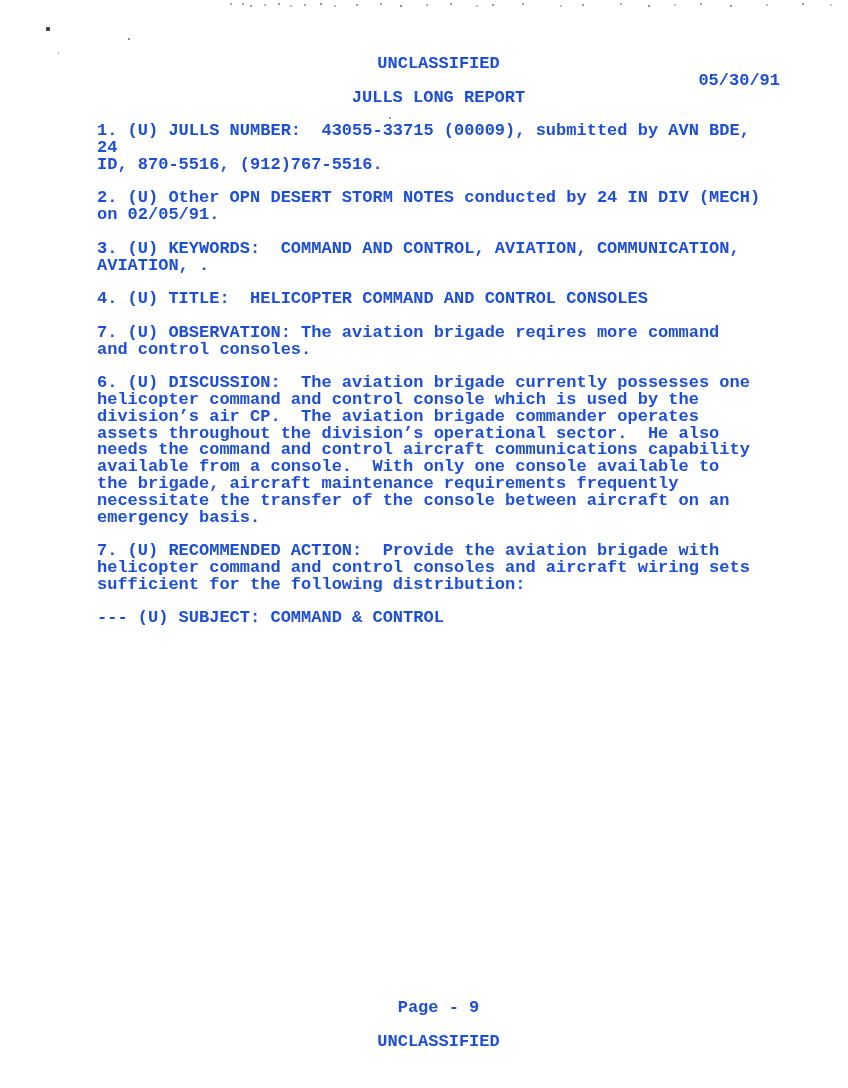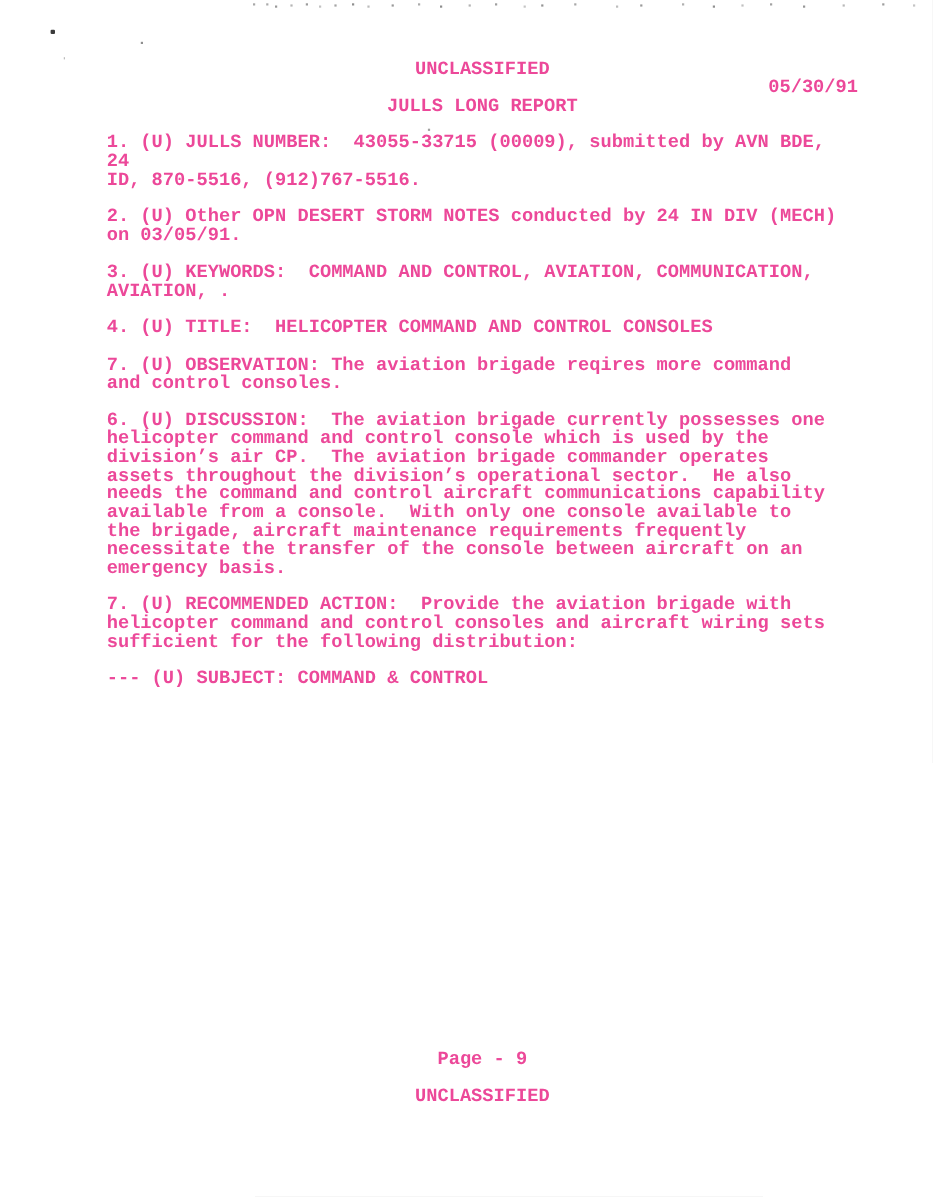--- a/index.html
+++ b/index.html
@@ -8,21 +8,21 @@
     background: #e8e8e8;
   }
   .page {
     position: relative;
     width: 848px;
     height: 1088px;
     background: #ffffff;
     overflow: hidden;
     font-family: "Liberation Mono", "DejaVu Sans Mono", monospace;
     font-weight: bold;
-    color: #ec4899;
+    color: #1d4ed8;
   }
   .content {
     position: absolute;
     left: 97px;
     top: 56px;
     width: 683px;
     font-size: 17px;
     line-height: 16.8px;
     letter-spacing: 0px;
   }
@@ -34,21 +34,21 @@
     white-space: pre-wrap;
   }
   .dist-list {
     margin-top: 16.8px;
     padding-left: 46px;
   }
   .dist-item { white-space: pre; }
   .footer {
     position: absolute;
     left: 97px;
-    top: 956px;
+    top: 1000px;
     width: 683px;
     text-align: center;
     font-size: 17px;
     line-height: 16.8px;
   }
   .footer .classification-bottom { margin-top: 16.8px; }
 
   
   .noise-top {
     position: absolute;
@@ -83,21 +83,21 @@
   <div class="speck-d"></div>
 
   <div class="content">
     <div class="line center">UNCLASSIFIED</div>
     <div class="line right">05/30/91</div>
     <div class="line center">JULLS LONG REPORT</div>
 
     <p class="para">1. (U) JULLS NUMBER:  43055-33715 (00009), submitted by AVN BDE, 24
 ID, 870-5516, (912)767-5516.</p>
     <p class="para">2. (U) Other OPN DESERT STORM NOTES conducted by 24 IN DIV (MECH)
-on 03/05/91.</p>
+on 02/05/91.</p>
     <p class="para">3. (U) KEYWORDS:  COMMAND AND CONTROL, AVIATION, COMMUNICATION,
 AVIATION, .</p>
     <p class="para">4. (U) TITLE:  HELICOPTER COMMAND AND CONTROL CONSOLES</p>
     <p class="para">7. (U) OBSERVATION: The aviation brigade reqires more command
 and control consoles.</p>
     <p class="para">6. (U) DISCUSSION:  The aviation brigade currently possesses one
 helicopter command and control console which is used by the
 division’s air CP.  The aviation brigade commander operates
 assets throughout the division’s operational sector.  He also
 needs the command and control aircraft communications capability

